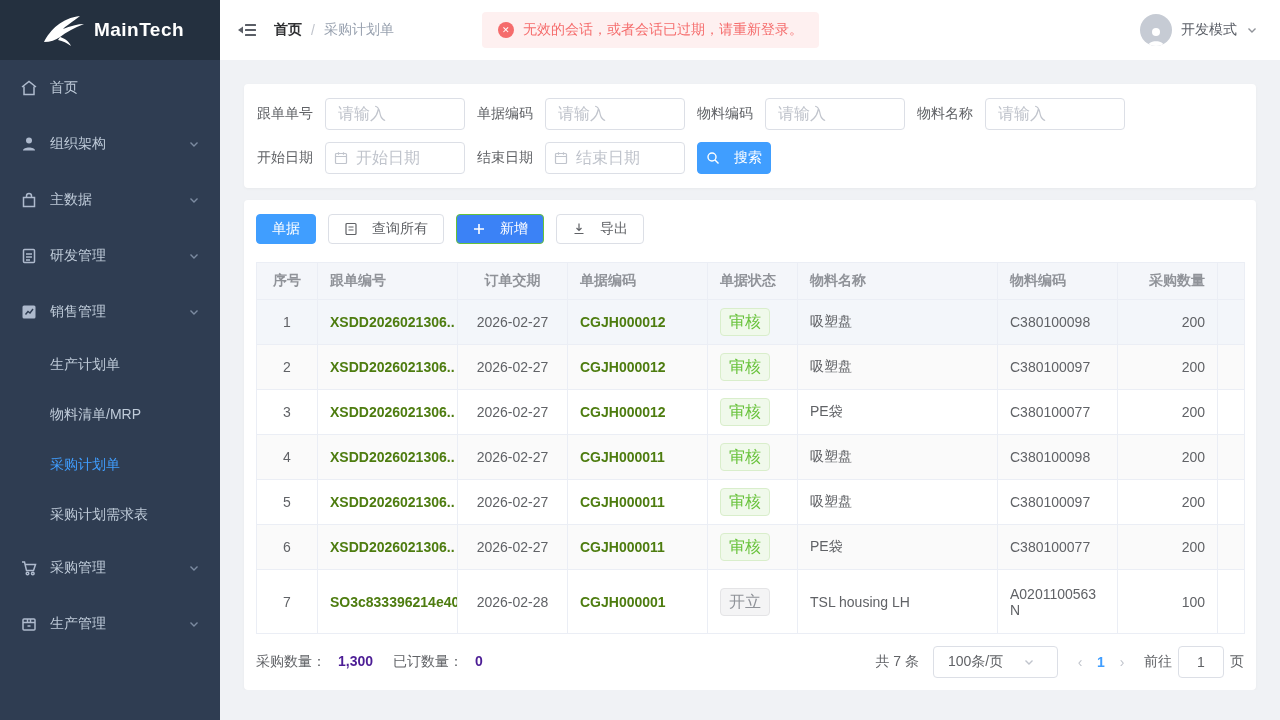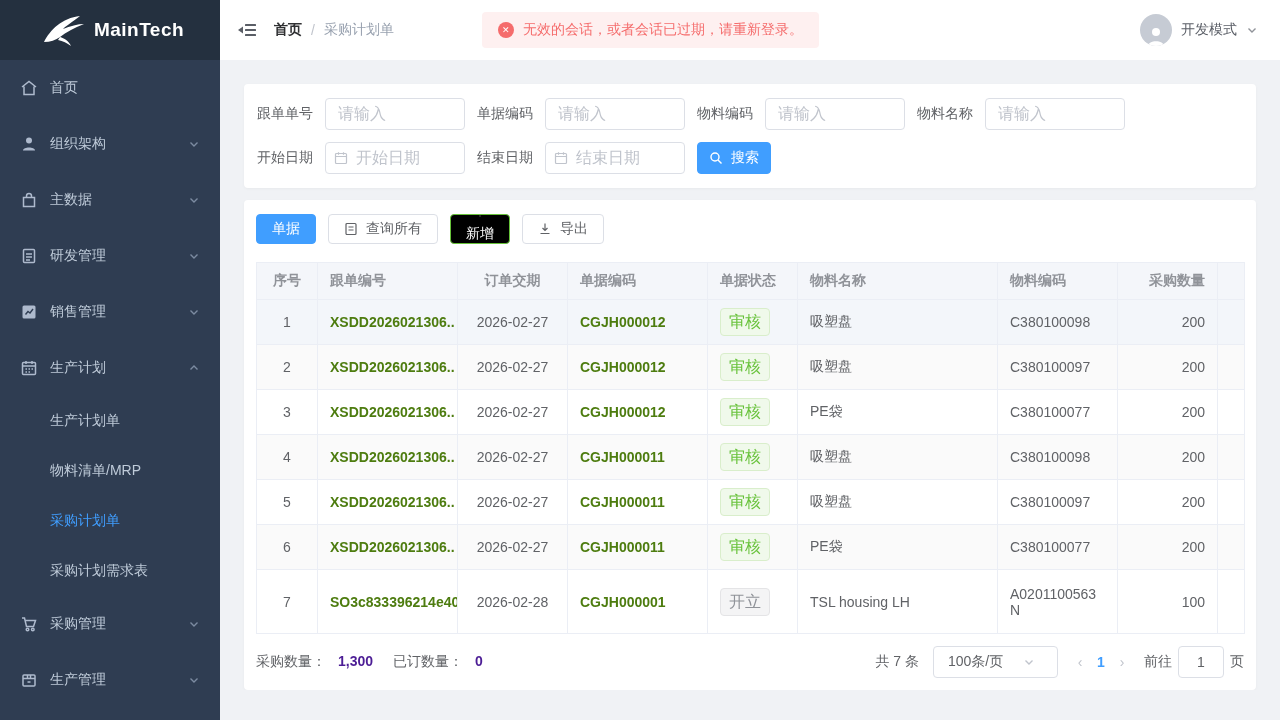--- a/index.html
+++ b/index.html
@@ -43,23 +43,23 @@
   .search-card { padding:14px 13px; margin-bottom:12px; }
   .form-row { display:flex; align-items:center; gap:12px; }
   .form-row + .form-row { margin-top:12px; }
   .form-item { display:flex; align-items:center; }
   .form-label { width:56px; text-align:right; color:#606266; margin-right:12px; white-space:nowrap; }
   .form-input { width:140px; height:32px; border:1px solid #dcdfe6; border-radius:4px; padding:0 12px; font-size:16px; color:#606266; font-family:inherit; outline:none; }
   .form-input::placeholder { color:#c0c4cc; }
   .date-wrap { position:relative; }
   .date-wrap .cal-icon { position:absolute; left:9px; top:9px; width:14px; height:14px; color:#c0c4cc; pointer-events:none; }
   .date-wrap .form-input { padding-left:30px; }
-  .btn { height:32px; border:1px solid #dcdfe6; border-radius:4px; background:#fff; color:#606266; font-size:14px; font-family:inherit; display:inline-flex; align-items:center; justify-content:center; gap:8px; padding:0 15px; cursor:pointer; white-space:nowrap; }
+  .btn { height:32px; border:1px solid #dcdfe6; border-radius:4px; background:#fff; color:#606266; font-size:14px; font-family:inherit; display:inline-flex; align-items:center; justify-content:center; gap:14px; padding:0 15px; cursor:pointer; white-space:nowrap; }
   .btn-primary { background:#409eff; border-color:#409eff; color:#fff; }
-  .btn-success { background:#000000; border-color:#67c23a; color:#fff;flex-direction:column; }
+  .btn-success { background:#3b82f6; border-color:#67c23a; color:#fff; }
   .btn .b-icon { width:14px; height:14px; }
   .search-btn { width:74px; padding:0; }
 
   
   .table-card { padding:14px 12px 12px 12px; }
   .toolbar { display:flex; gap:12px; margin-bottom:18px; }
   .toolbar .btn { height:30px; }
   table { border-collapse:collapse; table-layout:fixed; width:988px; font-size:14px; }
   col.c-seq{width:61px} col.c-track{width:140px} col.c-date{width:110px} col.c-doc{width:140px}
   col.c-status{width:90px} col.c-matname{width:200px} col.c-matcode{width:120px} col.c-qty{width:100px} col.c-extra{width:27px}
@@ -138,30 +138,20 @@
             <path d="M2.5 4.5 L6 8 L9.5 4.5"></path>
           </svg>
       </div>
       <div class="menu-item">
         <svg class="mi-icon" viewBox="0 0 18 18" fill="none" stroke="currentColor" stroke-width="1.5">
             <rect x="2.5" y="2.5" width="13" height="13" rx="1.5" fill="currentColor" stroke="none"></rect>
             <path d="M5.5 11.5 L8 8.5 L10 10 L13 6" stroke="#2f3d52" stroke-width="1.4"></path>
           </svg>
         <span class="mi-label">销售管理</span>
         <svg class="chev" viewBox="0 0 12 12" fill="none" stroke="currentColor" stroke-width="1.4">
-            <path d="M2.5 4.5 L6 8 L9.5 4.5"></path>
-          </svg>
-      </div>
-      <div class="menu-item">
-        <svg class="mi-icon" viewBox="0 0 18 18" fill="none" stroke="currentColor" stroke-width="1.5">
-            <rect x="2.5" y="3.5" width="13" height="12" rx="1"></rect>
-            <path d="M2.5 7 H15.5 M6 2 V5 M12 2 V5 M5.5 10 H7 M8.5 10 H10 M11.5 10 H13 M5.5 13 H7 M8.5 13 H10"></path>
-          </svg>
-        <span class="mi-label">生产计划</span>
-        <svg class="chev up" viewBox="0 0 12 12" fill="none" stroke="currentColor" stroke-width="1.4">
             <path d="M2.5 4.5 L6 8 L9.5 4.5"></path>
           </svg>
       </div>
       <div class="submenu-item">
         <span>生产计划单</span>
       </div>
       <div class="submenu-item">
         <span>物料清单/MRP</span>
       </div>
       <div class="submenu-item active">

